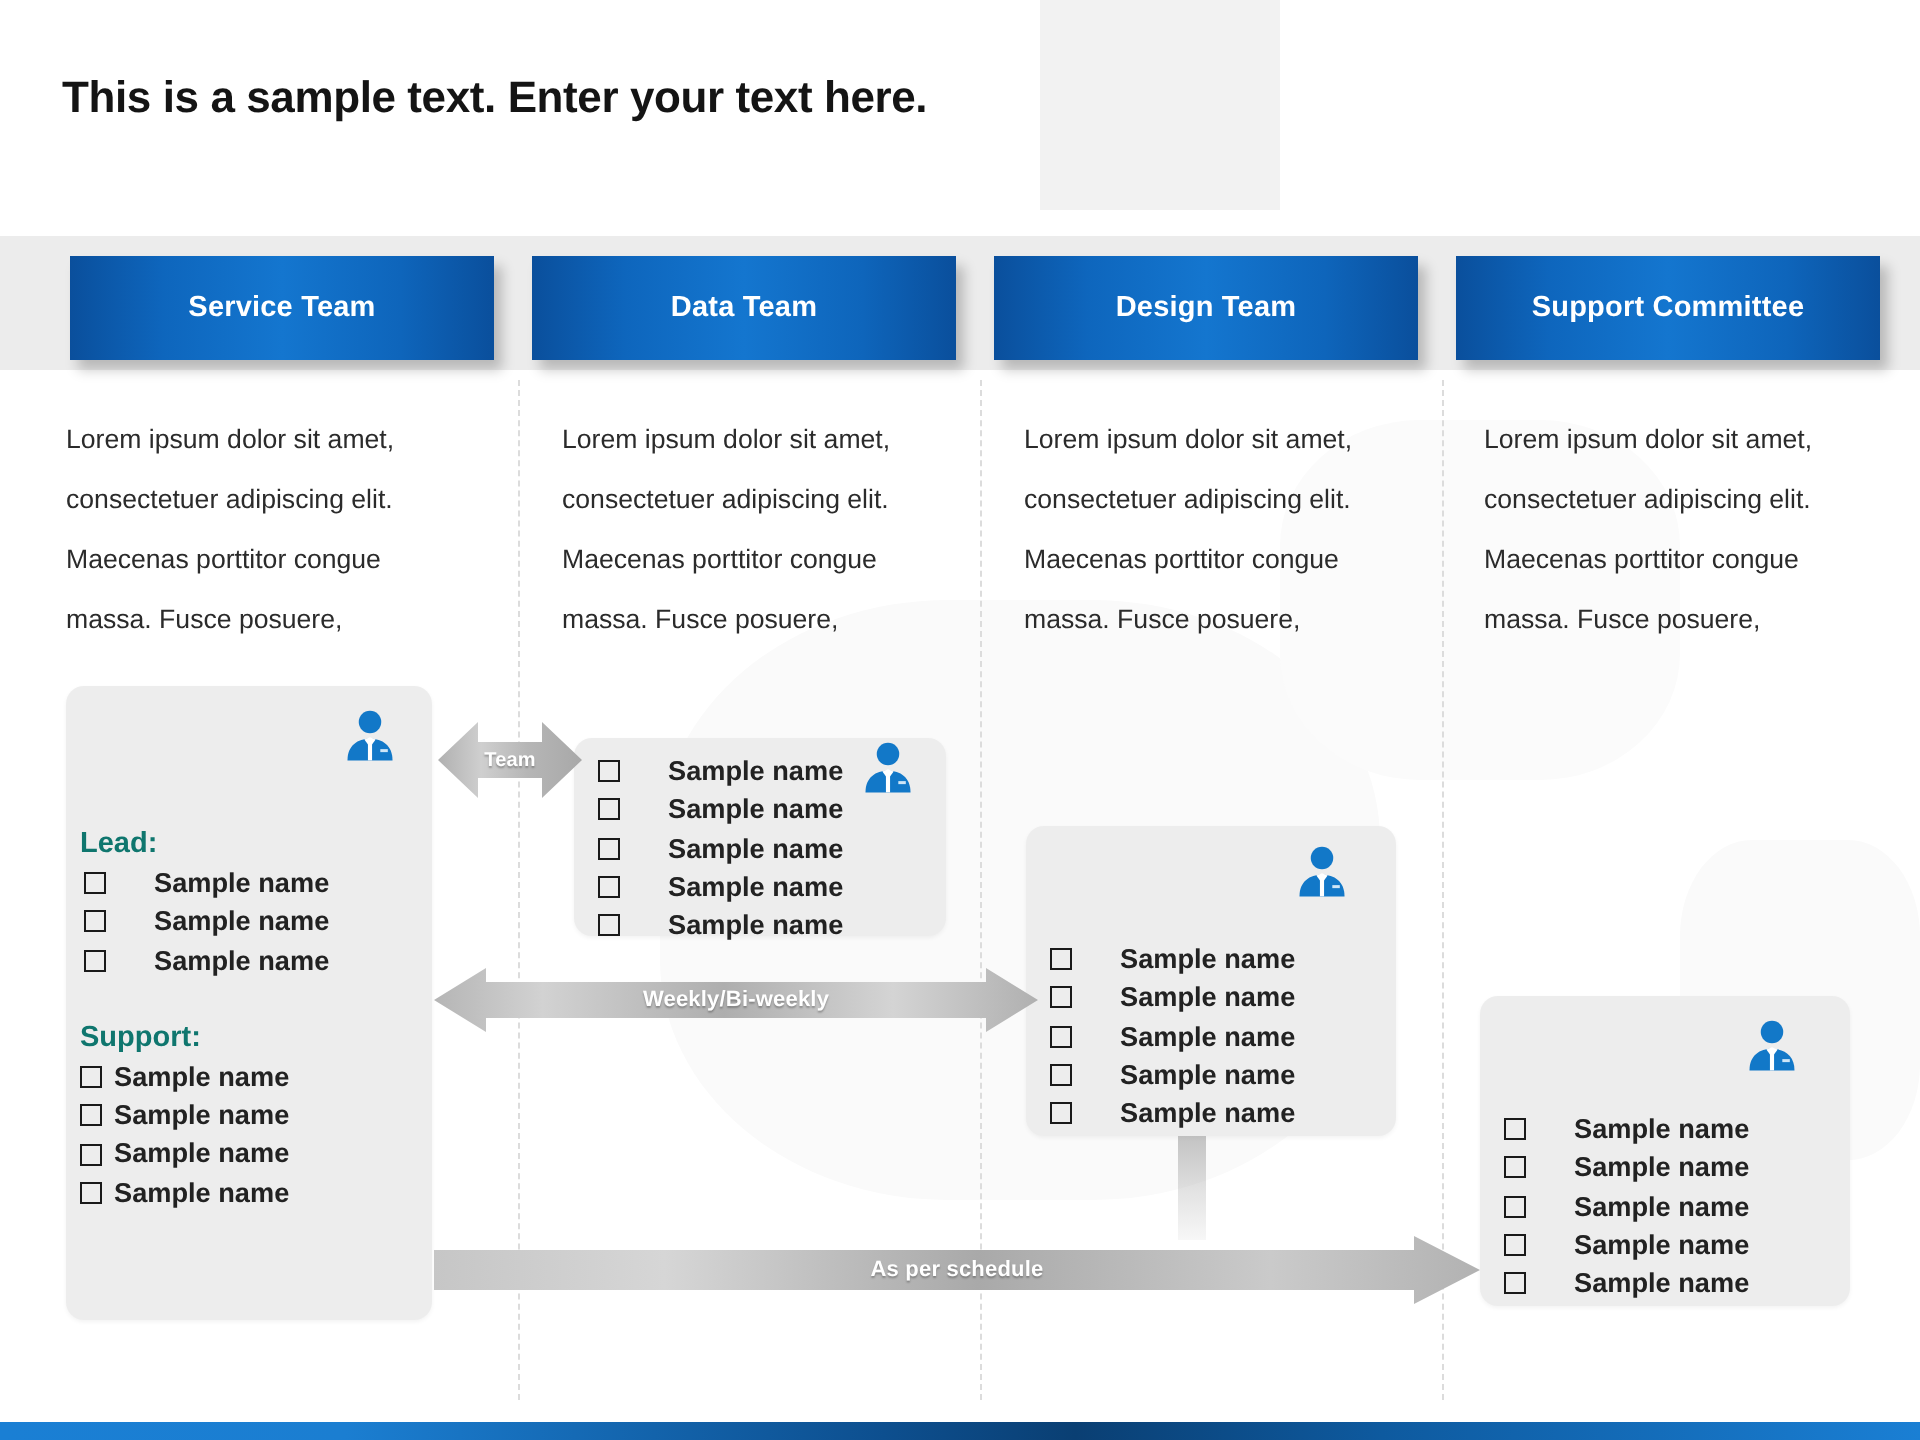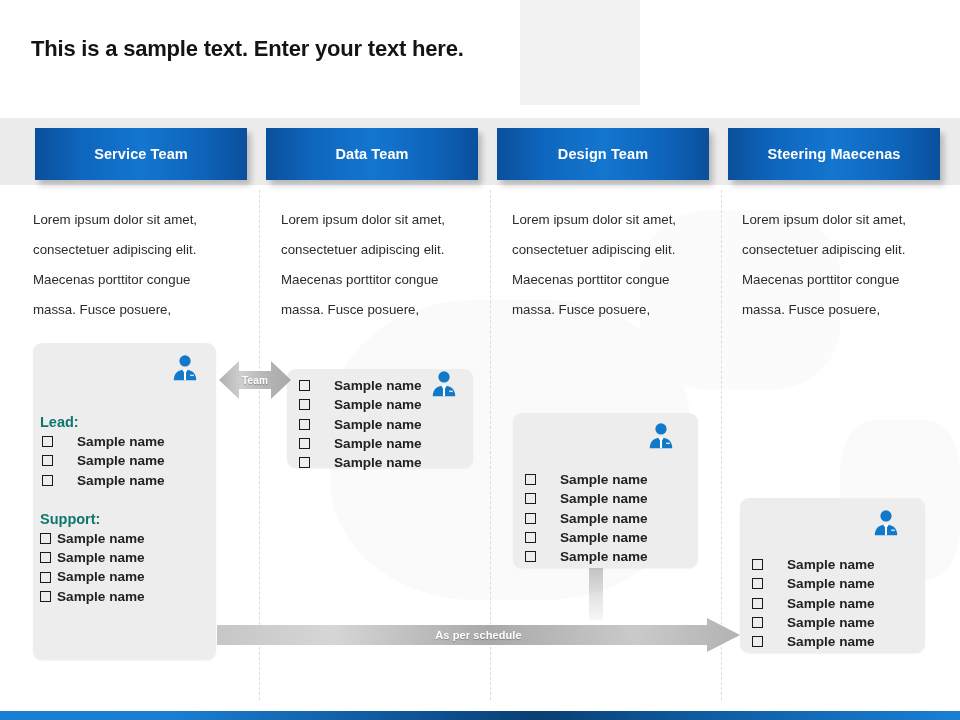--- a/index.html
+++ b/index.html
@@ -224,21 +224,21 @@
   <div class="tab t0">
     <span class="tab-label">Service Team</span>
   </div>
   <div class="tab t1">
     <span class="tab-label">Data Team</span>
   </div>
   <div class="tab t2">
     <span class="tab-label">Design Team</span>
   </div>
   <div class="tab t3">
-    <span class="tab-label">Steering Maecenas</span>
+    <span class="tab-label">Support Committee</span>
   </div>
 
   <div class="col-divider d1"></div>
   <div class="col-divider d2"></div>
   <div class="col-divider d3"></div>
 
   <div class="para p0">Lorem ipsum dolor sit amet, consectetuer adipiscing elit. Maecenas porttitor congue massa. Fusce posuere,</div>
   <div class="para p1">Lorem ipsum dolor sit amet, consectetuer adipiscing elit. Maecenas porttitor congue massa. Fusce posuere,</div>
   <div class="para p2">Lorem ipsum dolor sit amet, consectetuer adipiscing elit. Maecenas porttitor congue massa. Fusce posuere,</div>
   <div class="para p3">Lorem ipsum dolor sit amet, consectetuer adipiscing elit. Maecenas porttitor congue massa. Fusce posuere,</div>
@@ -414,20 +414,35 @@
           <stop offset="30%" stop-color="#cfcfcf"></stop>
           <stop offset="62%" stop-color="#b6b6b6"></stop>
           <stop offset="100%" stop-color="#a8a8a8"></stop>
         </linearGradient>
       </defs>
       <path d="M0 25 L20 6 L20 16 L52 16 L52 6 L72 25 L52 44 L52 34 L20 34 L20 44 Z" fill="url(#gDaily)"></path>
     </svg>
     <span class="arrow-label">Team</span>
   </div>
 
+  <div class="arrow-wrap arrow-weekly">
+    <svg viewBox="0 0 302 36" width="302" height="36">
+      <defs>
+        <linearGradient id="gWeekly" x1="0" y1="0" x2="1" y2="0">
+          <stop offset="0%" stop-color="#b5b5b5"></stop>
+          <stop offset="18%" stop-color="#d2d2d2"></stop>
+          <stop offset="48%" stop-color="#aeaeae"></stop>
+          <stop offset="76%" stop-color="#d4d4d4"></stop>
+          <stop offset="100%" stop-color="#b0b0b0"></stop>
+        </linearGradient>
+      </defs>
+      <path d="M0 18 L26 2 L26 9 L276 9 L276 2 L302 18 L276 34 L276 27 L26 27 L26 34 Z" fill="url(#gWeekly)"></path>
+    </svg>
+    <span class="arrow-label">Weekly/Bi-weekly</span>
+  </div>
 
   <div class="arrow-wrap arrow-schedule">
     <svg viewBox="0 0 523 36" width="523" height="36">
       <defs>
         <linearGradient id="gSched" x1="0" y1="0" x2="1" y2="0">
           <stop offset="0%" stop-color="#c6c6c6"></stop>
           <stop offset="22%" stop-color="#d6d6d6"></stop>
           <stop offset="52%" stop-color="#a9a9a9"></stop>
           <stop offset="80%" stop-color="#cacaca"></stop>
           <stop offset="100%" stop-color="#b2b2b2"></stop>

